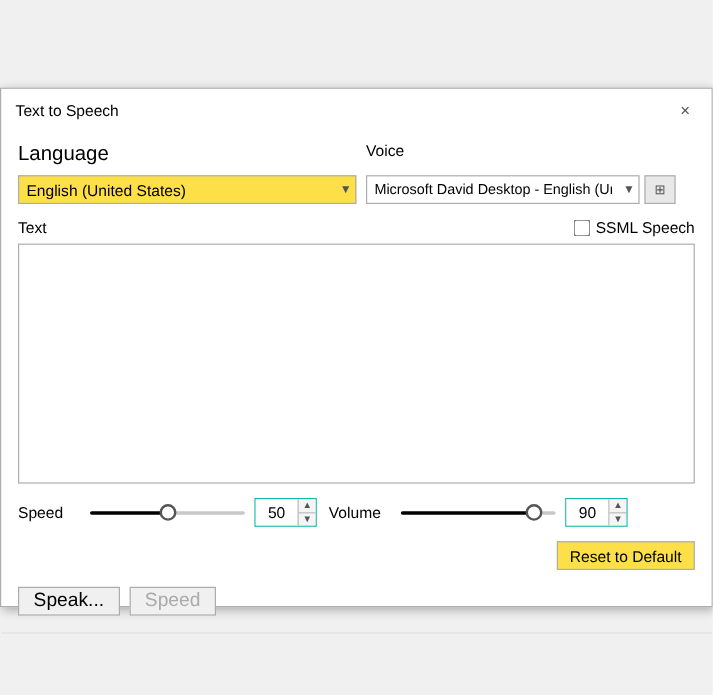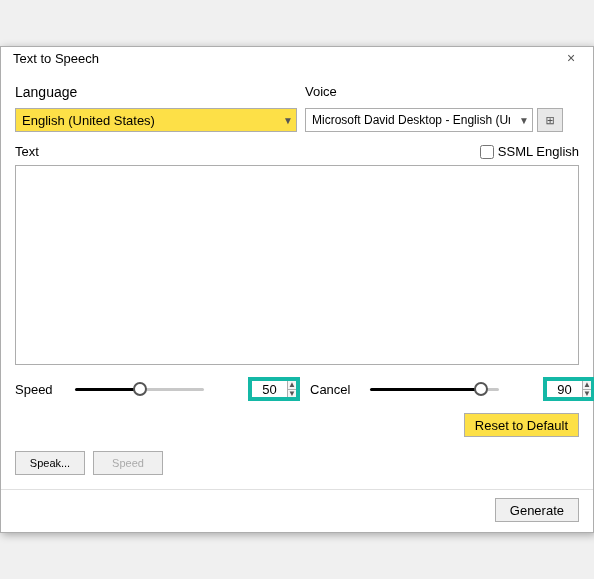--- a/index.html
+++ b/index.html
@@ -13,28 +13,27 @@
     body {
       background: #f0f0f0;
       display: flex;
       justify-content: center;
       align-items: center;
       min-height: 100vh;
     }
 
     .dialog {
       width: 594px;
-      height: 487px;
+      height: 433px;
       background: #ffffff;
       border: 1px solid #adadad;
       box-shadow: 2px 2px 8px rgba(0,0,0,0.3);
       display: flex;
       flex-direction: column;
       position: relative;
-      justify-content: flex-end;
     }
 
     .title-bar {
       display: flex;
       justify-content: space-between;
       align-items: center;
       padding: 8px 12px 6px 12px;
       border-bottom: none;
     }
 
@@ -66,21 +65,21 @@
 
     .row-labels {
       display: flex;
       gap: 0;
       margin-bottom: 2px;
     }
 
     .label-language {
       width: 290px;
       color: #000;
-      font-size: 14px;
+      font-size: 17px;
     }
 
     .label-voice {
       color: #000;
       font-size: 13px;
     }
 
     .dropdowns-row {
       display: flex;
       gap: 8px;
@@ -249,25 +248,24 @@
       height: 14px;
       border-radius: 50%;
       background: #fff;
       border: 2px solid #555;
       cursor: pointer;
     }
 
     .spinbox {
       display: flex;
       flex-direction: column;
-      border: 4px solid #14b8a6;
+      border: 1px solid #14b8a6;
       width: 52px;
       height: 24px;
       overflow: hidden;
-      margin-left: 36px;
     }
 
     .spinbox-inner {
       display: flex;
       height: 24px;
     }
 
     .spinbox-value {
       width: 36px;
       border: none;
@@ -324,21 +322,21 @@
       padding: 6px 0 4px 0;
     }
 
     .action-btn {
       height: 24px;
       min-width: 70px;
       padding: 0 12px;
       border: 1px solid #adadad;
       background: #f0f0f0;
       cursor: pointer;
-      font-size: 11px;
+      font-size: 16px;
       color: #000;
     }
 
     .action-btn:disabled {
       color: #aaa;
       cursor: default;
     }
 
     .footer-row {
       display: flex;
@@ -407,21 +405,21 @@
         <button class="voice-icon-btn" title="Voice Settings">
           <span style="font-size:11px;">⊞</span>
         </button>
       </div>
     </div>
 
     <div class="text-header-row">
       <span class="text-label">Text</span>
       <div class="ssml-row">
         <input type="checkbox" class="ssml-checkbox" style="">
-        <label class="ssml-label">SSML English</label>
+        <label class="ssml-label">SSML Speech</label>
       </div>
     </div>
 
     <textarea class="text-area" style=""></textarea>
 
     <div class="speed-volume-section">
       <div class="slider-row">
         <span class="slider-label">Speed</span>
         <input type="range" id="speed-slider" min="0" max="100" value="50" style="--pct: 50%;">
         <div class="spinbox">
@@ -429,21 +427,21 @@
             <input type="text" class="spinbox-value" id="speed-val" value="50" style="">
             <div class="spinbox-arrows">
               <button class="spinbox-up">▲</button>
               <button class="spinbox-down">▼</button>
             </div>
           </div>
         </div>
       </div>
 
       <div class="slider-row">
-        <span class="slider-label">Cancel</span>
+        <span class="slider-label">Volume</span>
         <input type="range" id="volume-slider" min="0" max="100" value="90" style="--pct: 90%;">
         <div class="spinbox">
           <div class="spinbox-inner">
             <input type="text" class="spinbox-value" id="volume-val" value="90" style="">
             <div class="spinbox-arrows">
               <button class="spinbox-up">▲</button>
               <button class="spinbox-down">▼</button>
             </div>
           </div>
         </div>
@@ -454,15 +452,14 @@
       <button class="reset-btn">Reset to Default</button>
     </div>
 
     <div class="speak-stop-row">
       <button class="action-btn">Speak...</button>
       <button class="action-btn" style="color: #aaa;" disabled="">Speed</button>
     </div>
   </div>
 
   <div class="footer-row">
-    <button class="footer-btn primary">Generate</button>
   </div>
 </div>
 
 </body></html>

